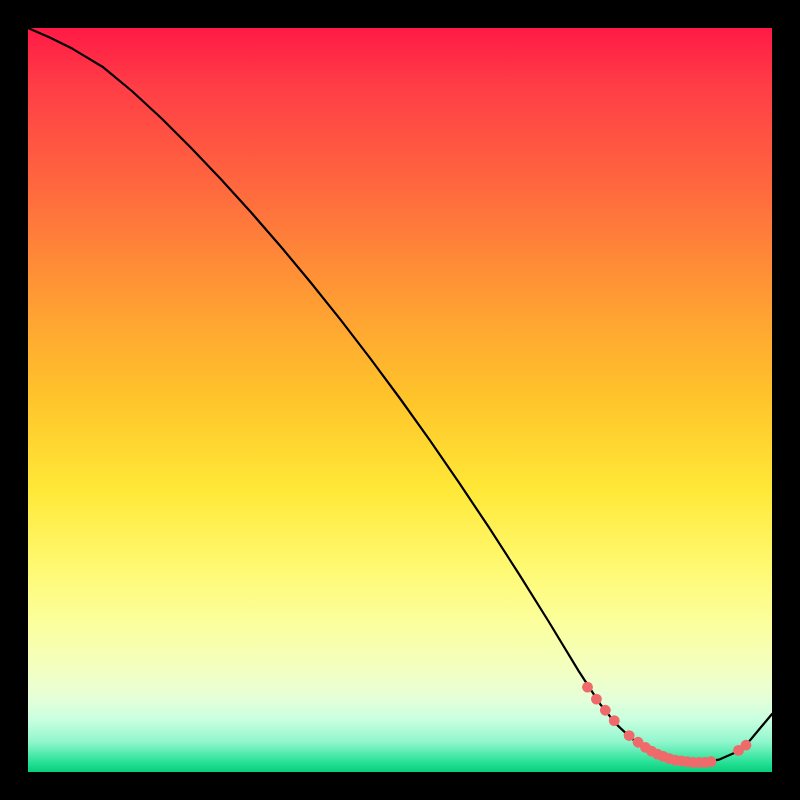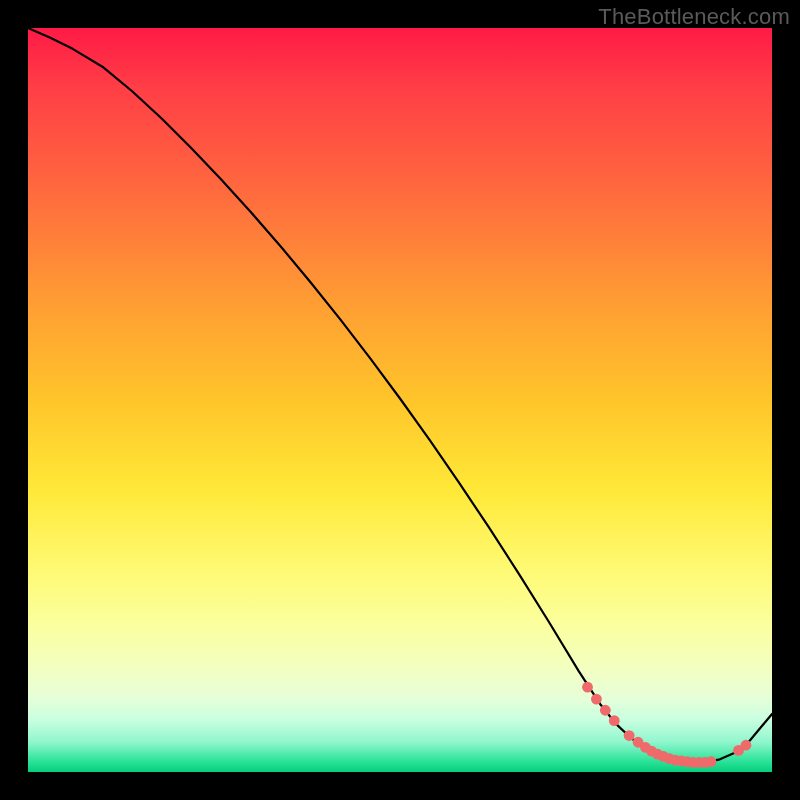--- a/index.html
+++ b/index.html
@@ -56,21 +56,20 @@
     top: 0;
     width: 744px;
     height: 744px;
     overflow: visible;
   }
 </style>
 </head>
 <body>
 
 <div class="frame">
-  <div class="attribution">TheBottleneck.com</div>
 
   <div class="plot">
     <svg class="curve" viewBox="0 0 744 744" preserveAspectRatio="none">
       <path id="curve-path" fill="none" stroke-width="2.2" stroke-linecap="round" stroke-linejoin="round" d="M0.00 0.00 L22.32 9.67 L44.64 20.83 L74.40 38.69 L104.16 63.24 L133.92 90.77 L163.68 120.53 L193.44 151.78 L223.20 184.51 L252.96 218.74 L282.72 254.45 L312.48 291.65 L342.24 330.34 L372.00 370.51 L401.76 412.18 L431.52 455.33 L461.28 499.97 L491.04 546.10 L520.80 593.71 L550.56 642.82 L572.88 677.04 L587.76 695.64 L602.64 709.78 L617.52 720.19 L632.40 727.63 L647.28 732.10 L662.16 734.33 L677.04 734.33 L691.92 731.35 L706.80 724.66 L721.68 712.75 L744.00 685.97" stroke="#000000"></path>
       <g id="markers-group">
           <circle cx="559.49" cy="659.18" r="5.4" fill="#ef6a6a" stroke="#ef6a6a" stroke-width="0"></circle>
           <circle cx="568.42" cy="671.09" r="5.4" fill="#ef6a6a" stroke="#ef6a6a" stroke-width="0"></circle>
           <circle cx="577.34" cy="682.25" r="5.4" fill="#ef6a6a" stroke="#ef6a6a" stroke-width="0"></circle>
           <circle cx="586.27" cy="692.66" r="5.4" fill="#ef6a6a" stroke="#ef6a6a" stroke-width="0"></circle>
           <circle cx="601.15" cy="707.54" r="5.4" fill="#ef6a6a" stroke="#ef6a6a" stroke-width="0"></circle>

